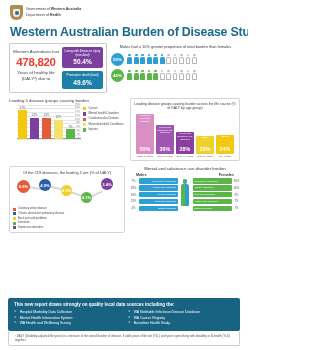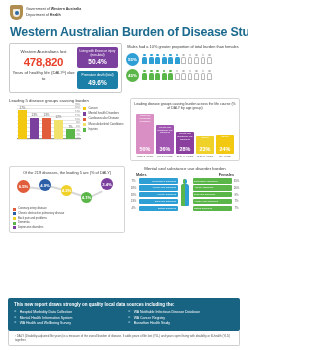--- a/index.html
+++ b/index.html
@@ -33,21 +33,21 @@
 
   h1.title {
     color:#1c6a8e; font-size:12.4px; font-weight:bold;
     padding:3px 0 0 10px; letter-spacing:-0.2px; white-space:nowrap;
   }
 
   
   .top-row { display:flex; padding:4px 8px 0 9px; gap:4px; }
   .stat-box {
     border:1px solid #c9c9c9; border-radius:2px;
-    display:flex; width:113px; padding:3px 3px 3px 2px; gap:2px;
+    display:flex; width:98px; padding:3px 3px 3px 2px; gap:2px;
   }
   .stat-left { flex:1; text-align:center; padding-top:2px; }
   .stat-lead { font-size:4.3px; color:#3b3b3b; line-height:1.5; }
   .big-number { font-size:11.5px; font-weight:bold; color:#e8412c; line-height:1.25; letter-spacing:-0.3px; }
   .stat-tail { font-size:4.3px; color:#3b3b3b; line-height:1.5; }
   .stat-badges { display:flex; flex-direction:column; gap:3px; width:41px; }
   .badge { border-radius:2px; color:#fff; padding:2px 1px 3px; text-align:center; }
   .badge .cap { font-size:3.1px; line-height:1.35; display:block; }
   .badge .pct { font-size:6.5px; font-weight:bold; display:block; margin-top:1px; }
   .badge.purple { background:#7b3f9d; }

